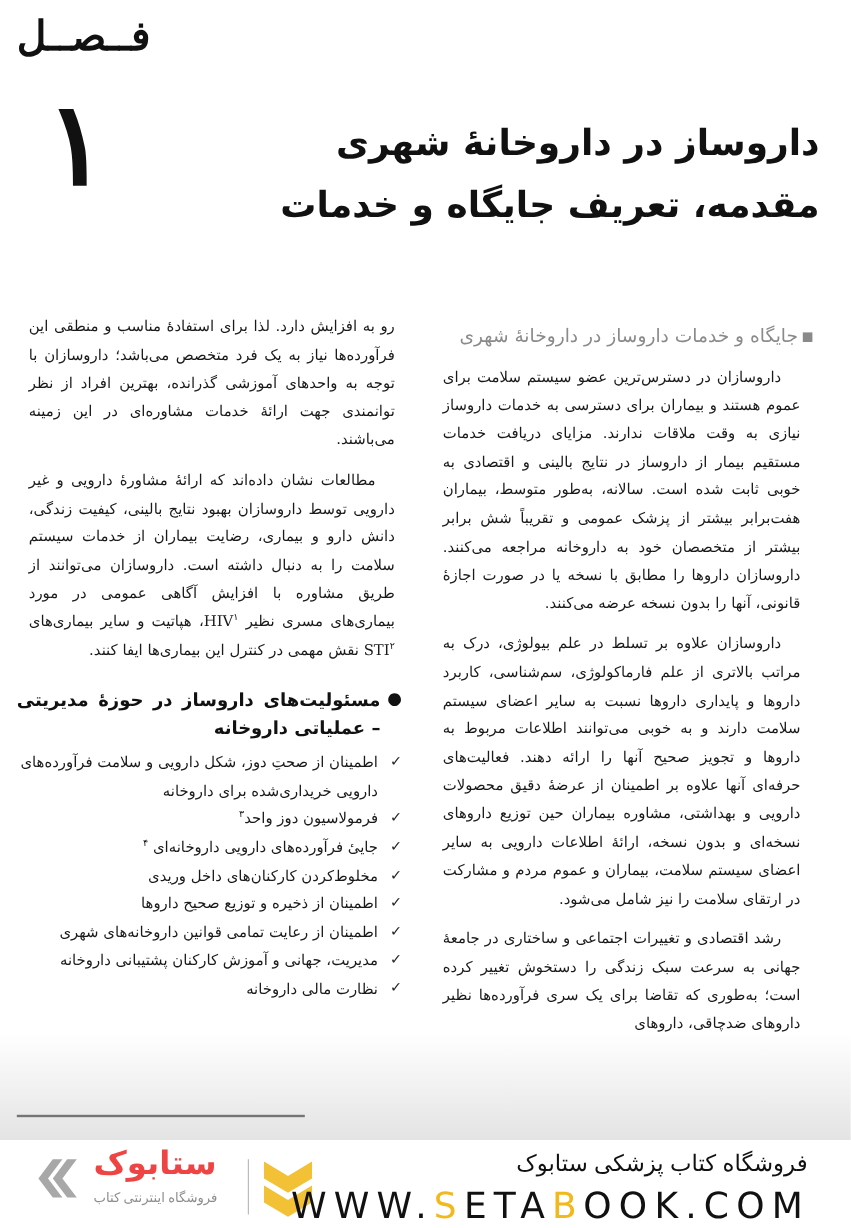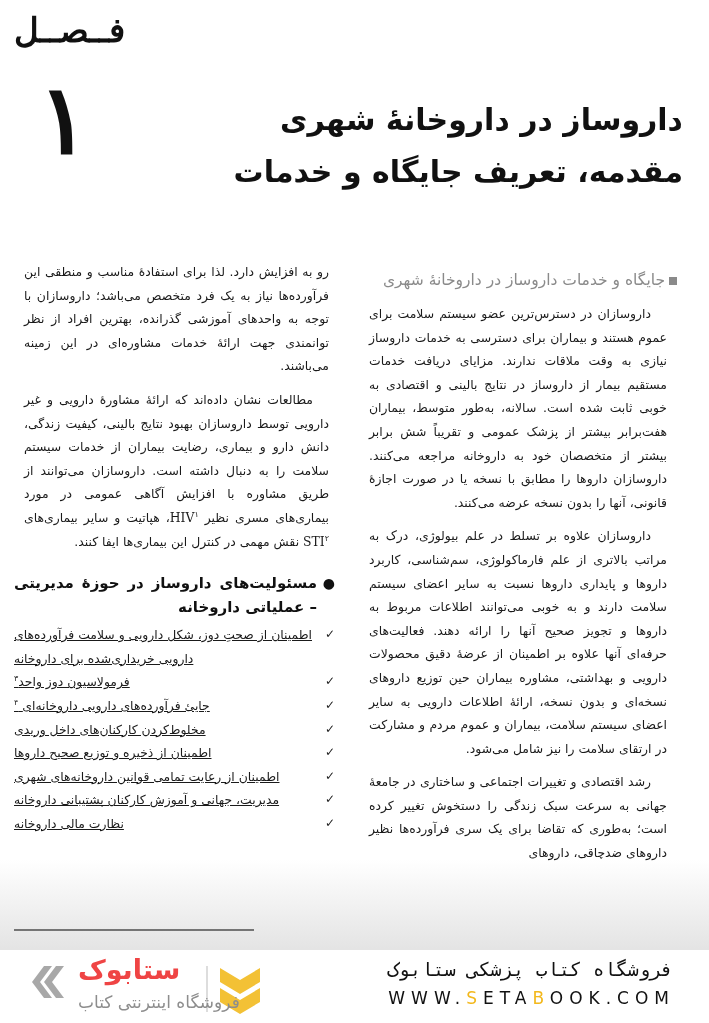--- a/index.html
+++ b/index.html
@@ -36,43 +36,43 @@
   }
   .sec-heading .sq { display: inline-block; width: 8px; height: 8px; background: #8a8a8a; margin-left: 4px; vertical-align: middle; }
   .sub-heading {
     margin: 18px 0 4px 0; font-weight: bold; font-size: 15px; line-height: 24px; color: #111;
     display: flex; padding-right: 4px;
   }
   .sub-heading .bullet { width: 18px; flex: none; font-size: 14px; }
   .check-list { list-style: none; margin: 0; padding: 0; }
   .check-list li { display: flex; padding-right: 4px; }
   .check-list .ck { width: 20px; flex: none; font-size: 12px; color: #222; }
-  .check-list .txt { flex: 1; text-align: left; text-decoration: underline; }
+  .check-list .txt { flex: 1; text-align: right; }
   sup { font-size: 8px; line-height: 0; }
   .latin { direction: ltr; unicode-bidi: embed; font-family: "DejaVu Serif", serif; }
   .footnote-rule { position: absolute; left: 14px; top: 929px; width: 240px; height: 2px; background: #333; }
   .shade {
     position: absolute; left: 0; top: 860px; width: 709px; height: 90px;
     background: linear-gradient(to bottom, rgba(200,200,200,0) 0%, rgba(205,205,205,0.55) 100%);
     pointer-events: none;
   }
   .banner { position: absolute; left: 0; top: 950px; width: 709px; height: 73px; background: #fff; }
   .brand-logo { position: absolute; left: 30px; top: 8px; width: 240px; height: 60px; }
   .brand-text {
     position: absolute; left: 50px; top: 4px; font-size: 27px; font-weight: bold; color: #ef4444;
     font-family: "DejaVu Sans", sans-serif; letter-spacing: -1px;
   }
-  .brand-sub { position: absolute; left: 48px; top: 42px; font-size: 17px; color: #8d8d8d; direction: rtl; }
+  .brand-sub { position: absolute; left: 48px; top: 42px; font-size: 11px; color: #8d8d8d; direction: rtl; font-family: Liberation Serif, serif; }
   .store-name {
     position: absolute; right: 36px; top: 8px; direction: rtl;
-    font-family: Liberation Mono, monospace; font-size: 19px; color: #111;
+    font-family: Liberation Sans, sans-serif; font-size: 19px; color: #111;
   }
   .store-url {
     position: absolute; right: 34px; top: 38px;
-    font-family: "DejaVu Sans", sans-serif; font-size: 17px; letter-spacing: 6px; color: #111;
+    font-family: "DejaVu Sans", sans-serif; font-size: 30px; letter-spacing: 6px; color: #111;
   }
   .store-url .hl { color: #f3b81c; }
 </style>
 </head>
 <body>
 
 <div class="page">
   <div class="chapter-word">فــصــل</div>
   <div class="chapter-num">۱</div>
   <div class="chapter-title">

